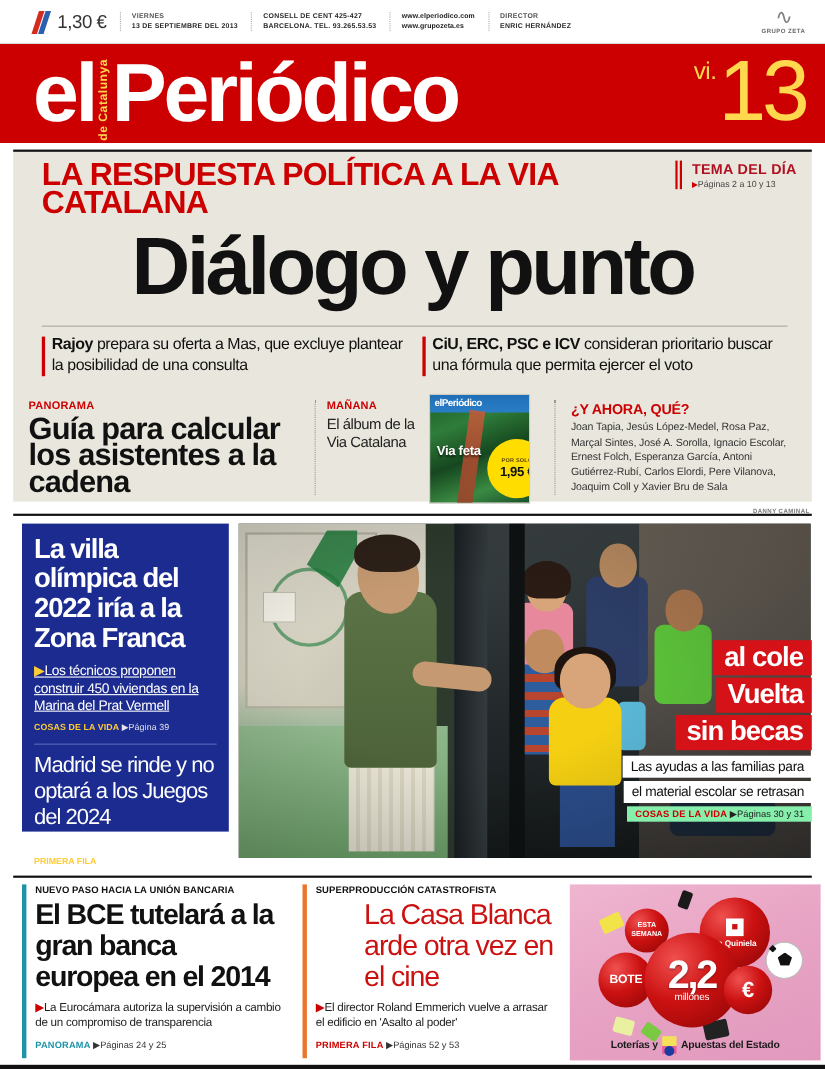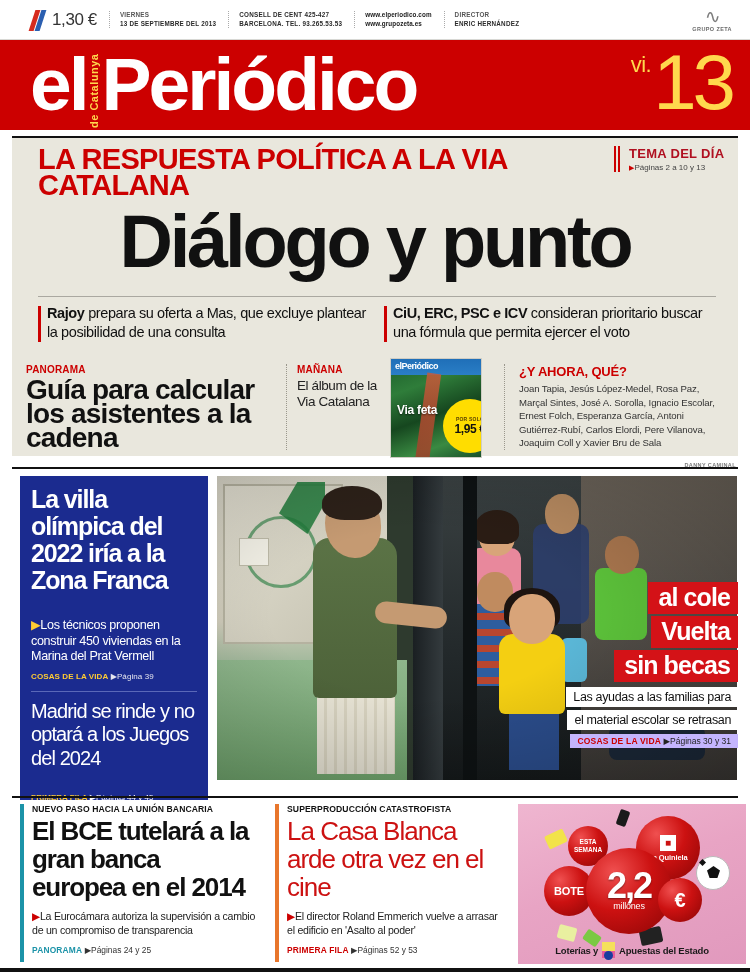--- a/index.html
+++ b/index.html
@@ -164,28 +164,28 @@
   .photo-credit {
     position: absolute; right: 14px; top: 462px; font-size: 5.5px;
     font-weight: bold; color: #7a7a7a; letter-spacing: 0.4px;
   }
 
   
   .sec2 { position: absolute; left: 12px; top: 470px; width: 726px; height: 318px; }
   .sec2-rule { position: absolute; left: 0; top: -3px; width: 726px; height: 2px; background: #111; }
 
   .bluebox {
-    position: absolute; left: 8px; top: 6px; width: 188px; height: 324px;
+    position: absolute; left: 8px; top: 6px; width: 188px; height: 280px;
     background: #1b2b8f; padding: 10px 11px 8px 11px; color: #fff;
   }
   .bb-head {
     font-size: 25px; font-weight: bold; line-height: 27px; letter-spacing: -1.1px; color: #fff;
   }
   .bb-bullets {
-    font-size: 12.6px; line-height: 15.5px; margin-top: 24px; letter-spacing: -0.35px; color: #fff;
+    font-size: 12.6px; line-height: 15.5px; margin-top: 9px; letter-spacing: -0.35px; color: #fff; text-decoration: underline;
   }
   .bb-bullets .tri { color: #ffcc33; }
   .bb-ref { margin-top: 7px; font-size: 8px; letter-spacing: 0.1px; }
   .bb-ref .sect { color: #ffcc33; font-weight: bold; }
   .bb-ref .pg { color: #e5e5ef; }
   .bb-div { height: 1px; background: #5a68b8; margin: 10px 0 8px 0; }
   .bb-head2 {
     font-size: 20px; line-height: 23.5px; letter-spacing: -0.9px; color: #fff; font-weight: normal;
   }
   .bb-ref2 { margin-top: 23px; font-size: 8px; }
@@ -330,21 +330,21 @@
   .rb-line {
     display: inline-block; background: #d41217; color: #fff;
     font-size: 25px; font-weight: bold; letter-spacing: -0.9px;
     padding: 1px 8px 3px 10px; margin-bottom: 2px; line-height: 28px;
   }
   .rb-sub {
     display: inline-block; background: #fff; color: #111; font-size: 12.5px;
     padding: 2px 7px; margin-top: 3px; letter-spacing: -0.35px; line-height: 16px;
   }
   .rb-ref {
-    display: inline-block; background: #c4b5fd; padding: 2px 7px; margin-top: 3px;
+    display: inline-block; background: #86efac; padding: 2px 7px; margin-top: 3px;
     font-size: 8.5px;
   }
   .rb-ref .sect { color: #cc0000; font-weight: bold; letter-spacing: 0.2px; }
   .rb-ref .pg { color: #222; }
 
   .photo-cap {
     position: absolute; left: 205px; bottom: 8px; width: 520px;
     background: rgba(0,0,0,.82); color: #fff; font-size: 9px; font-weight: bold;
     padding: 3px 6px; letter-spacing: -0.1px; z-index: 6;
   }
@@ -365,21 +365,21 @@
     background: #e8762c;
   }
   .b-kicker {
     font-size: 8.6px; font-weight: bold; color: #111; letter-spacing: 0.1px;
     text-transform: uppercase;
   }
   .b-head {
     font-size: 26px; font-weight: bold; color: #111; line-height: 28px;
     letter-spacing: -1.1px; margin-top: 3px;
   }
-  .b-head.red { color: #cc1111; font-weight: normal; letter-spacing: -1px; }
+  .b-head.red { color: #cc1111; font-weight: normal; letter-spacing: -1px; margin-left: 44px; }
   .b-bullets {
     font-size: 10.6px; color: #222; line-height: 14px; margin-top: 8px; letter-spacing: -0.25px;
   }
   .b-bullets .tri { color: #cc0000; }
   .b-ref { margin-top: 8px; font-size: 8.4px; }
   .b-ref .sect { font-weight: bold; letter-spacing: 0.2px; }
   .b1 .b-ref .sect { color: #1c93a8; }
   .b2 .b-ref .sect { color: #cc0000; }
   .b-ref .pg { color: #333; }
 

